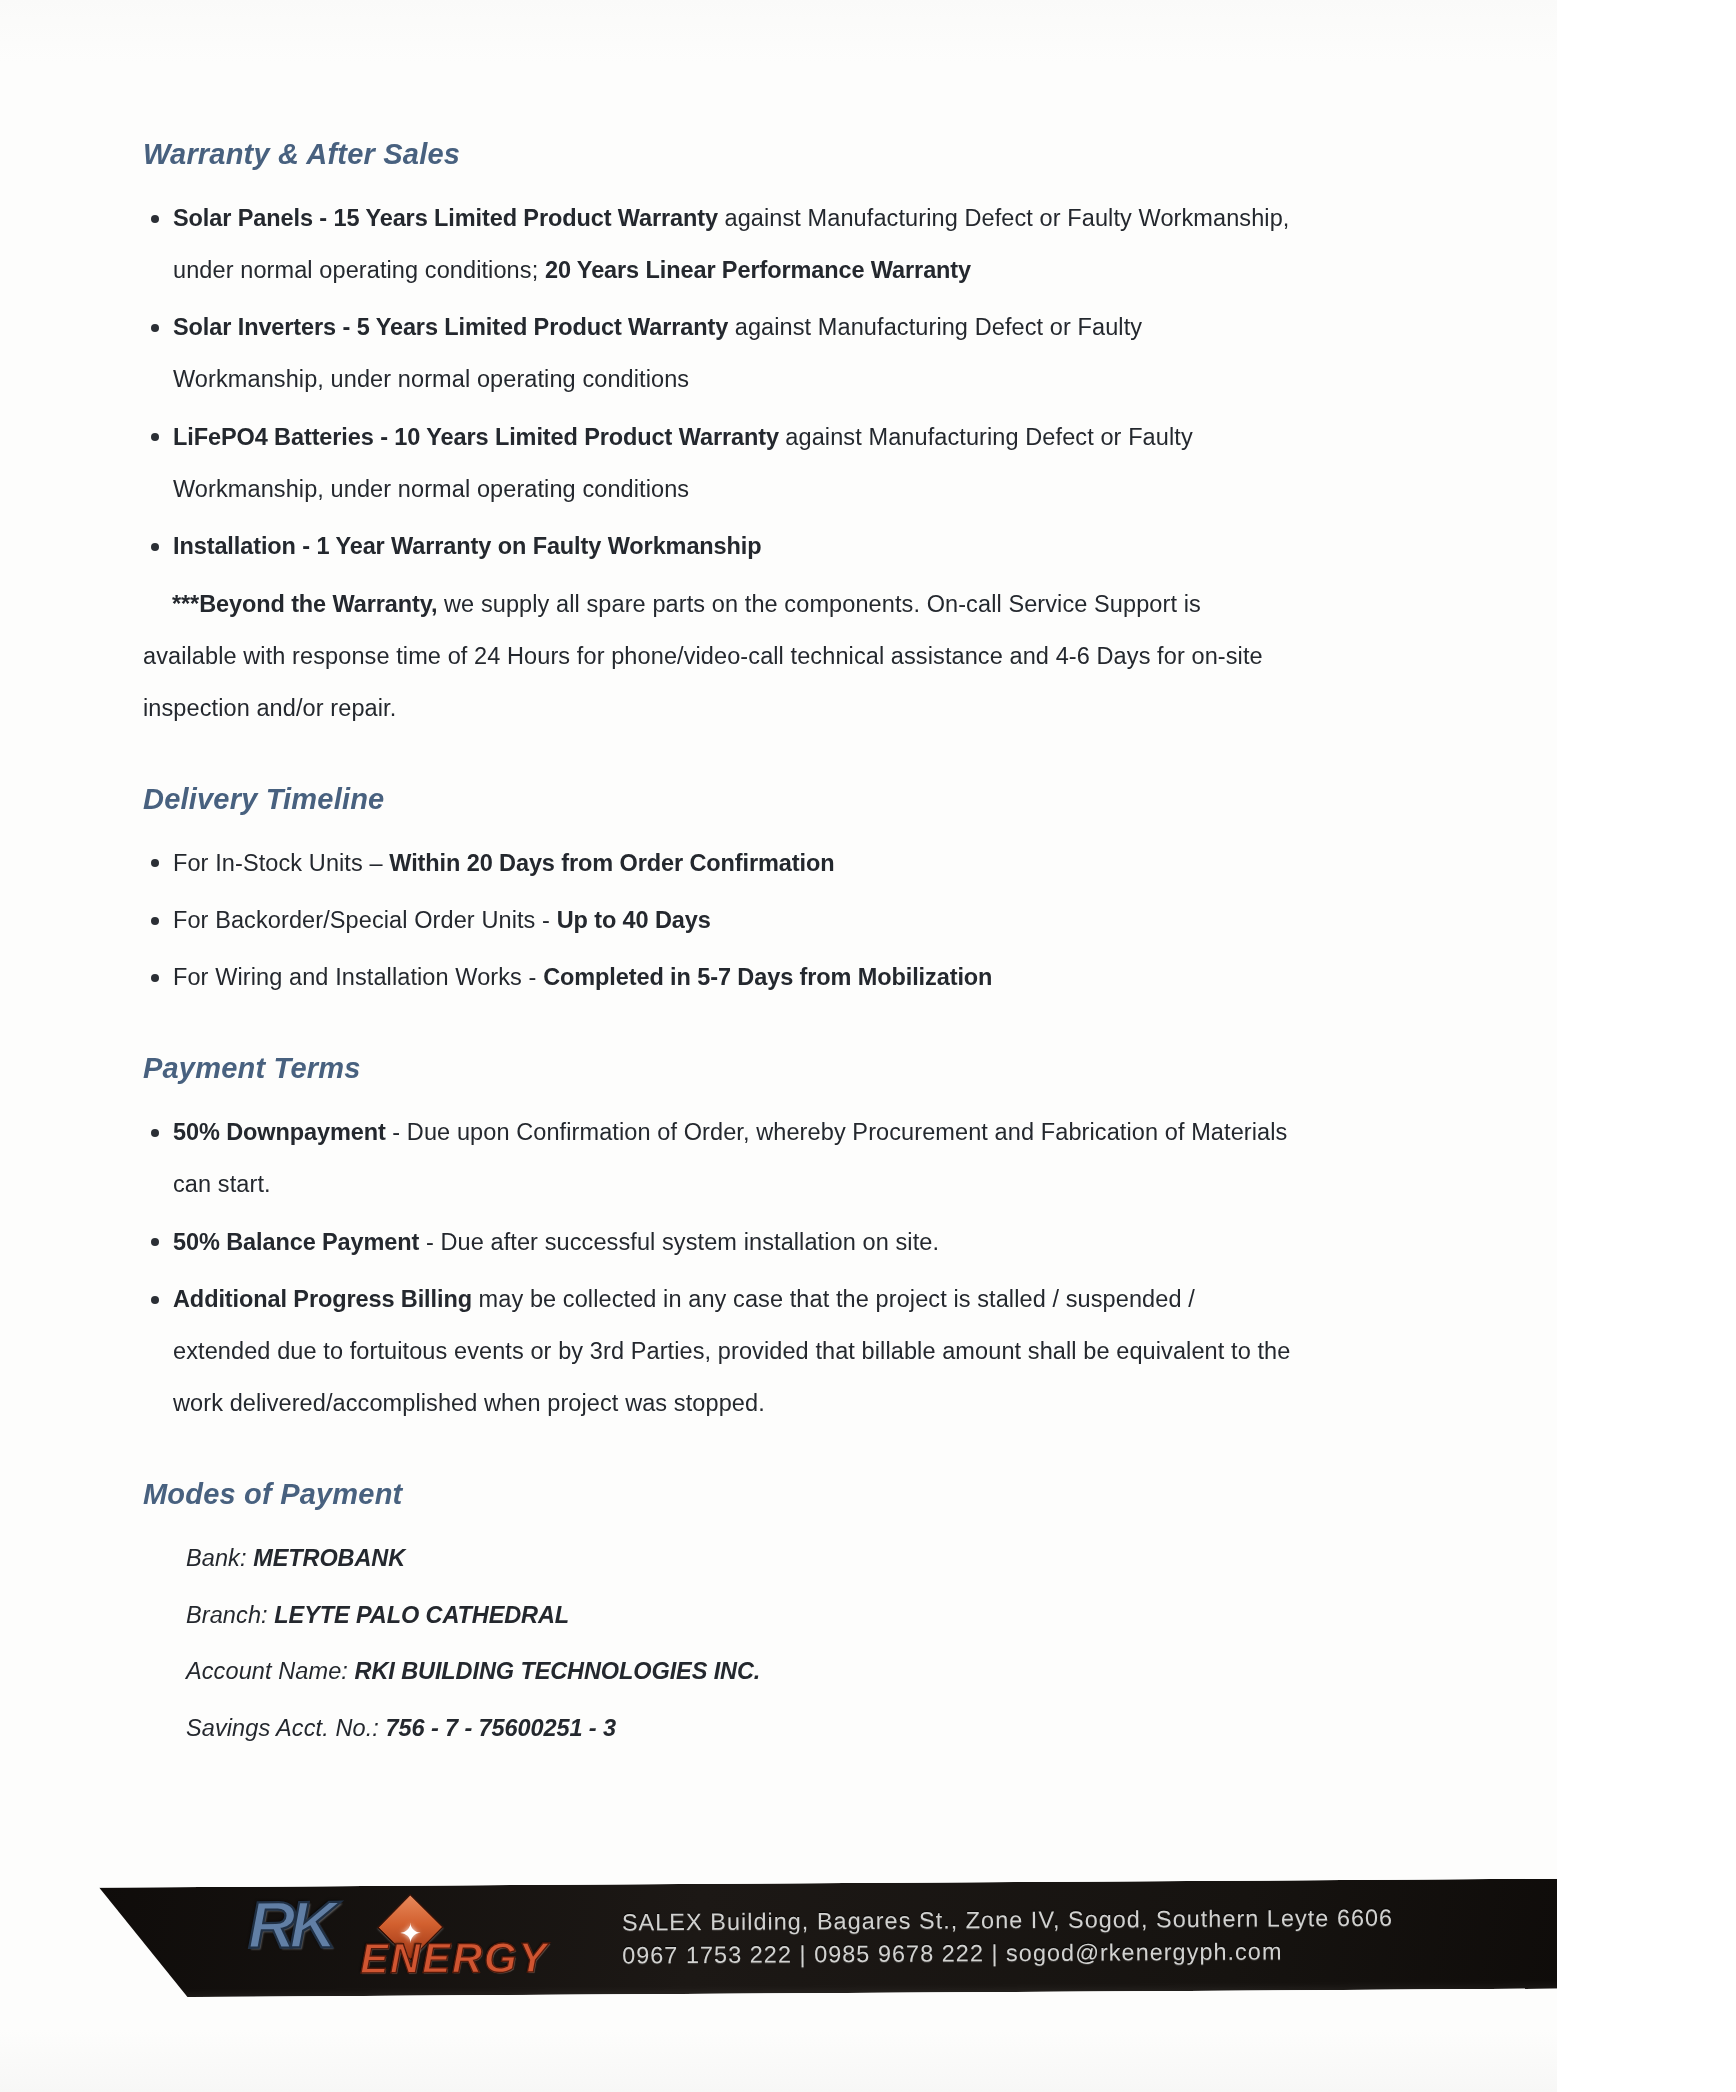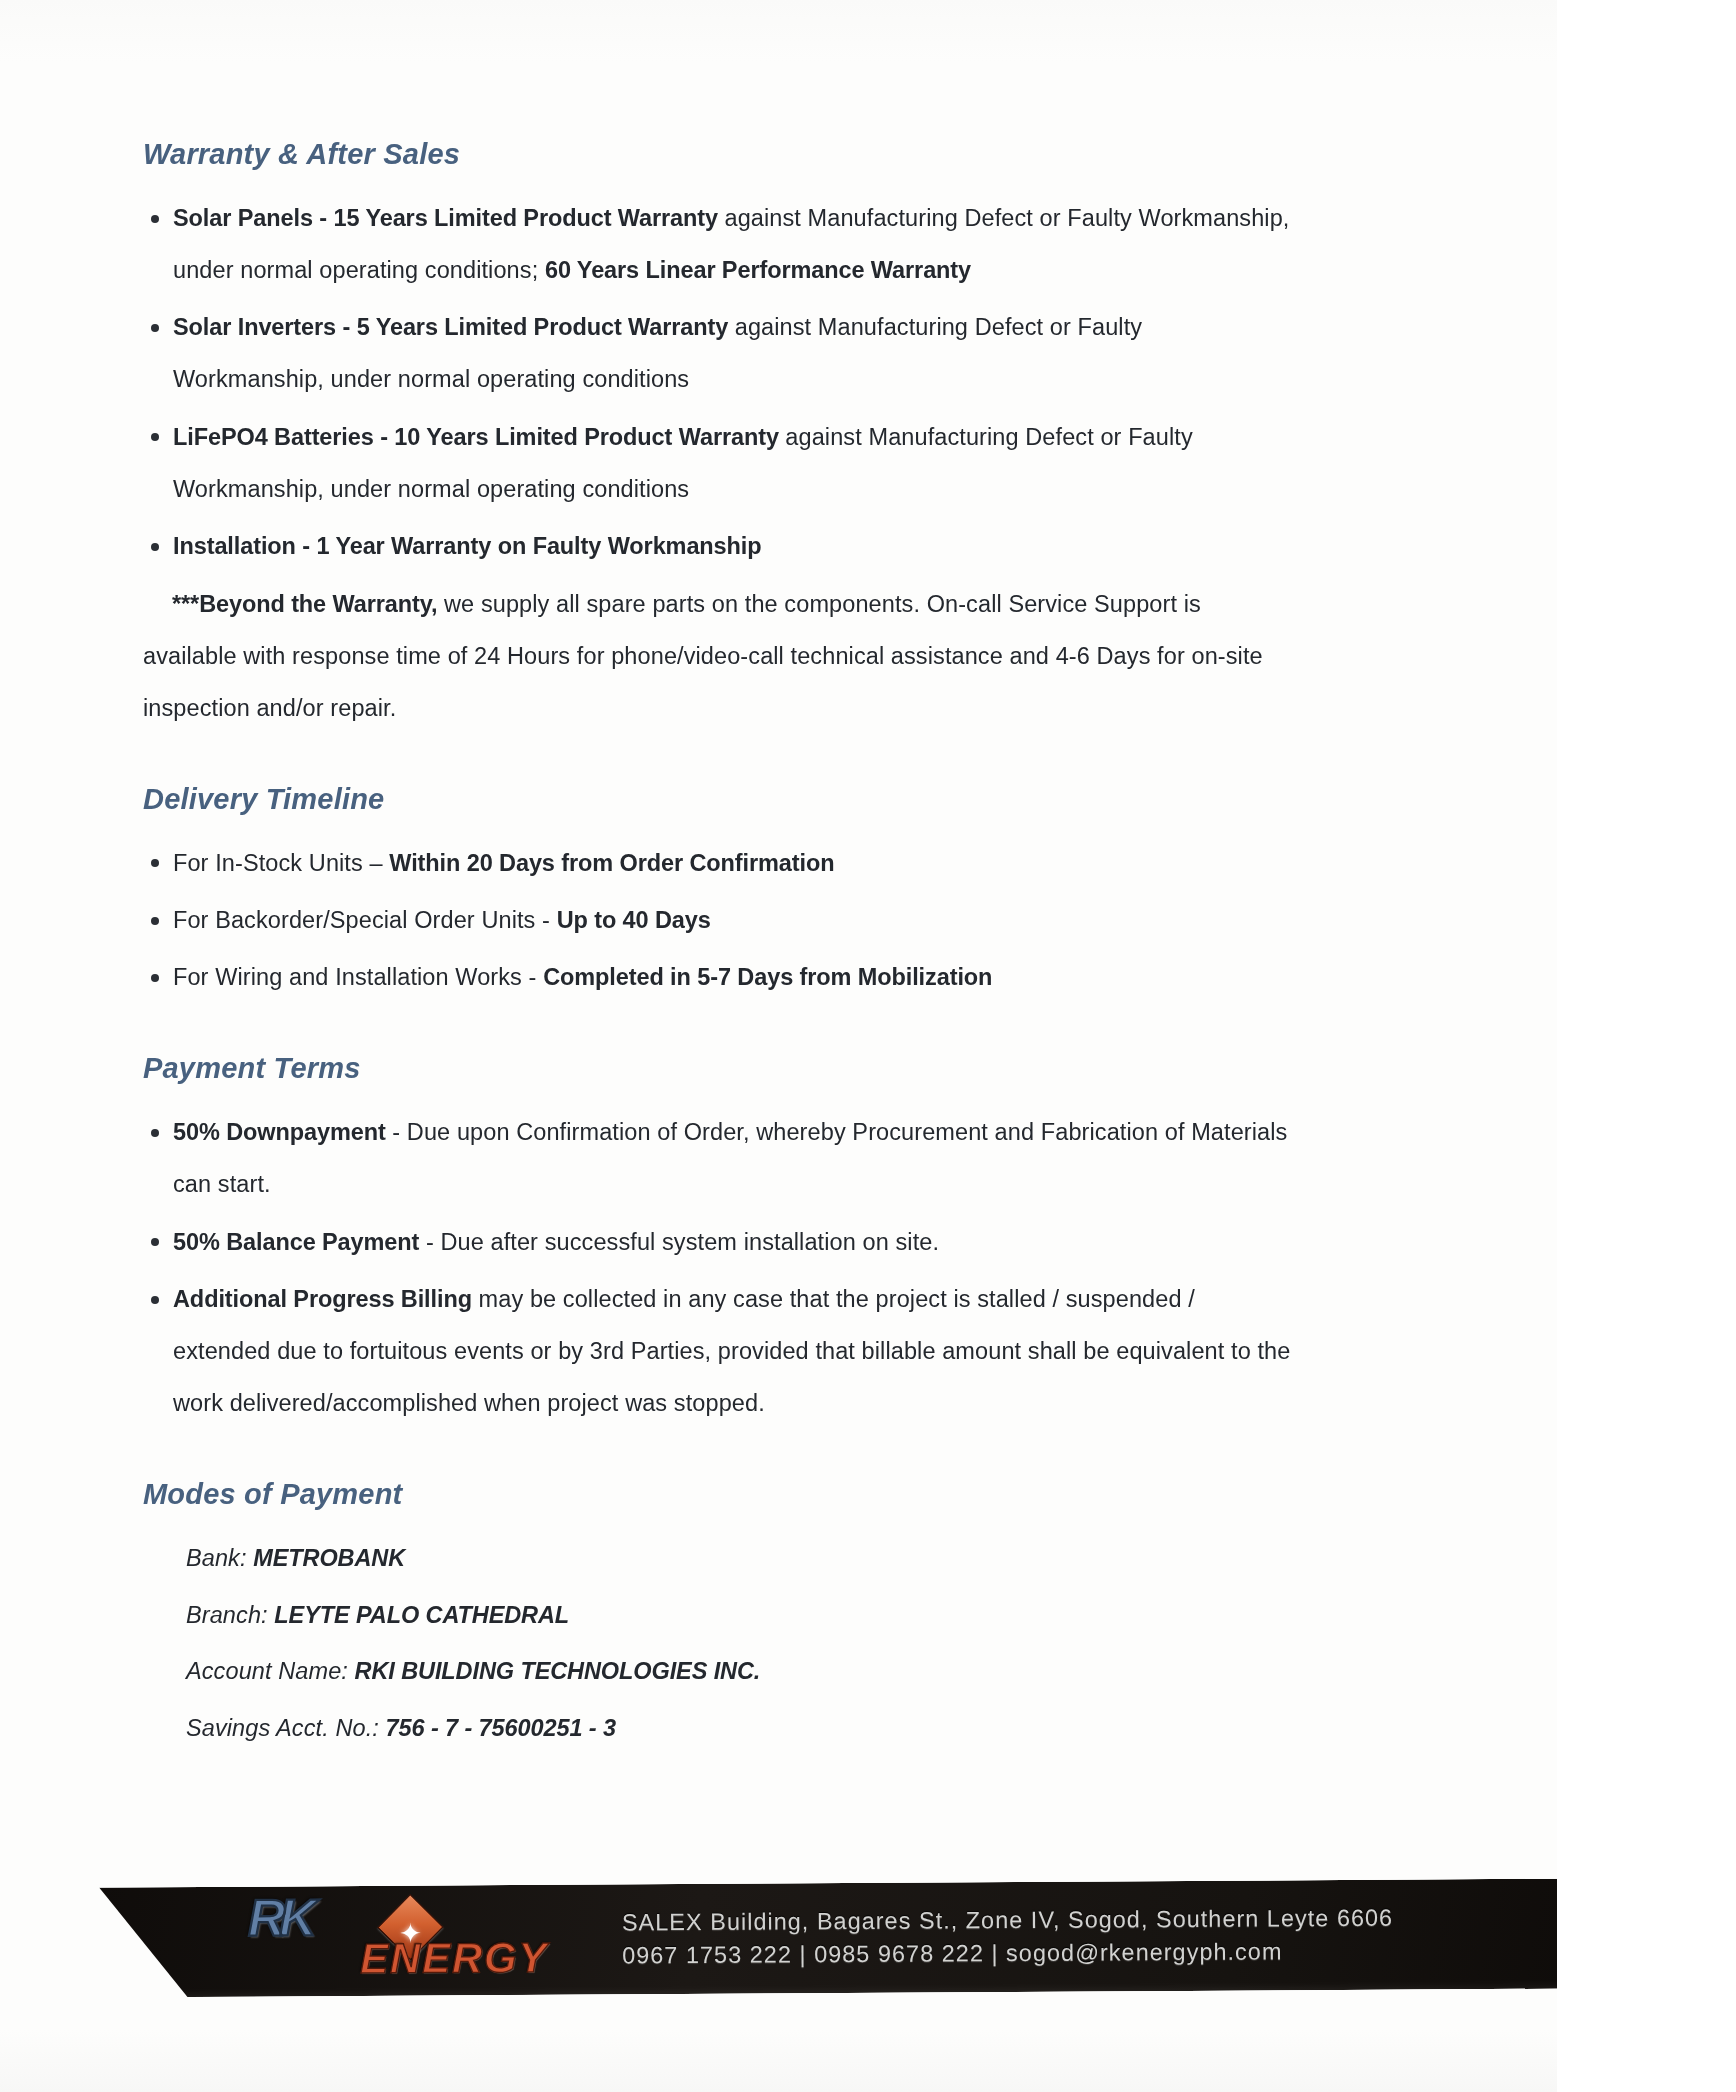--- a/index.html
+++ b/index.html
@@ -65,21 +65,21 @@
     width:1538px; height:110px;
     background:linear-gradient(100deg,#0f0c0a 0%, #1c1815 40%, #161310 75%, #0e0b09 100%);
     clip-path:polygon(1.2% 0%, 100% 0%, 99.45% 100%, 6.9% 100%);
     transform:rotate(-0.35deg);
     box-shadow:inset 0 -7.2px 11px -7.2px rgba(255,255,255,0.10);
   }
 
   .logo { position:absolute; left:0; top:0; width:507px; height:110px; }
   .logo-rk {
     position:absolute; left:167px; top:5.4px;
-    font-size:52px; line-height:1;
+    font-size:66px; line-height:1;
     font-weight:700; font-style:italic;
     letter-spacing:-6.3px;
     color:#617fa5;
     -webkit-text-stroke:2.3px #203044;
     text-shadow:1.8px 1.8px 1.8px rgba(230,236,244,0.35), -0.9px -0.9px 2.7px rgba(0,0,0,0.9);
     z-index:2;
   }
   .logo-diamond {
     position:absolute; left:306px; top:18px;
     width:47px; height:47px;
@@ -125,21 +125,21 @@
 </head>
 <body>
 
 <div class="sheet">
 
   <main class="content">
 
     <section>
       <h2 class="h">Warranty &amp; After Sales</h2>
       <ul class="blist">
-          <li><span class="b">Solar Panels - 15 Years Limited Product Warranty </span><span>against Manufacturing Defect or Faulty Workmanship, under normal operating conditions; </span><span class="b">60 Years Linear Performance Warranty</span></li>
+          <li><span class="b">Solar Panels - 15 Years Limited Product Warranty </span><span>against Manufacturing Defect or Faulty Workmanship, under normal operating conditions; </span><span class="b">20 Years Linear Performance Warranty</span></li>
           <li><span class="b">Solar Inverters - 5 Years Limited Product Warranty </span><span>against Manufacturing Defect or Faulty Workmanship, under normal operating conditions</span></li>
           <li><span class="b">LiFePO4 Batteries - 10 Years Limited Product Warranty </span><span>against Manufacturing Defect or Faulty Workmanship, under normal operating conditions</span></li>
           <li><span class="b">Installation - 1 Year Warranty on Faulty Workmanship</span></li>
         </ul>
       <p class="para first-indent"><span class="b">***Beyond the Warranty,</span><span> we supply all spare parts on the components. On-call Service Support is available with response time of 24 Hours for phone/video-call technical assistance and 4-6 Days for on-site inspection and/or repair.</span></p>
     </section>
 
     <section>
       <h2 class="h">Delivery Timeline</h2>
       <ul class="blist">

